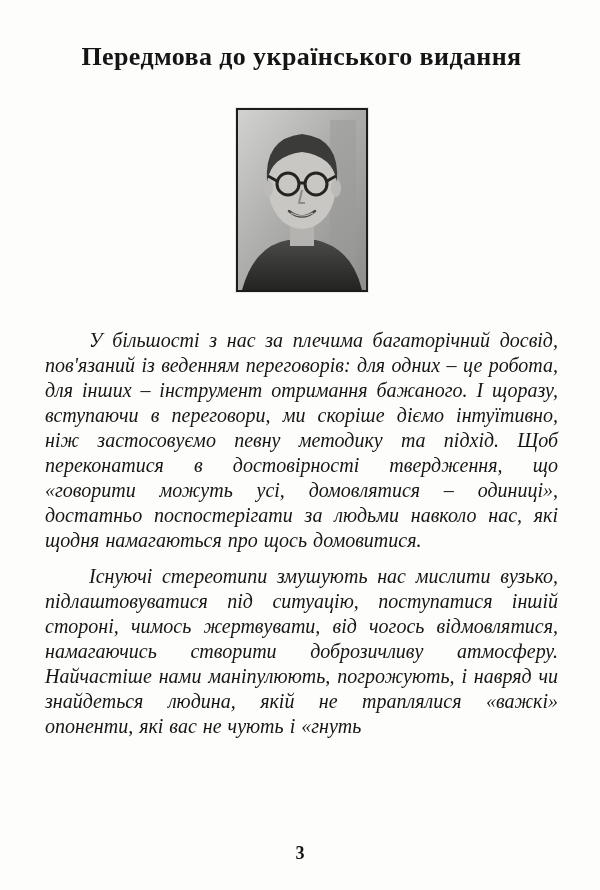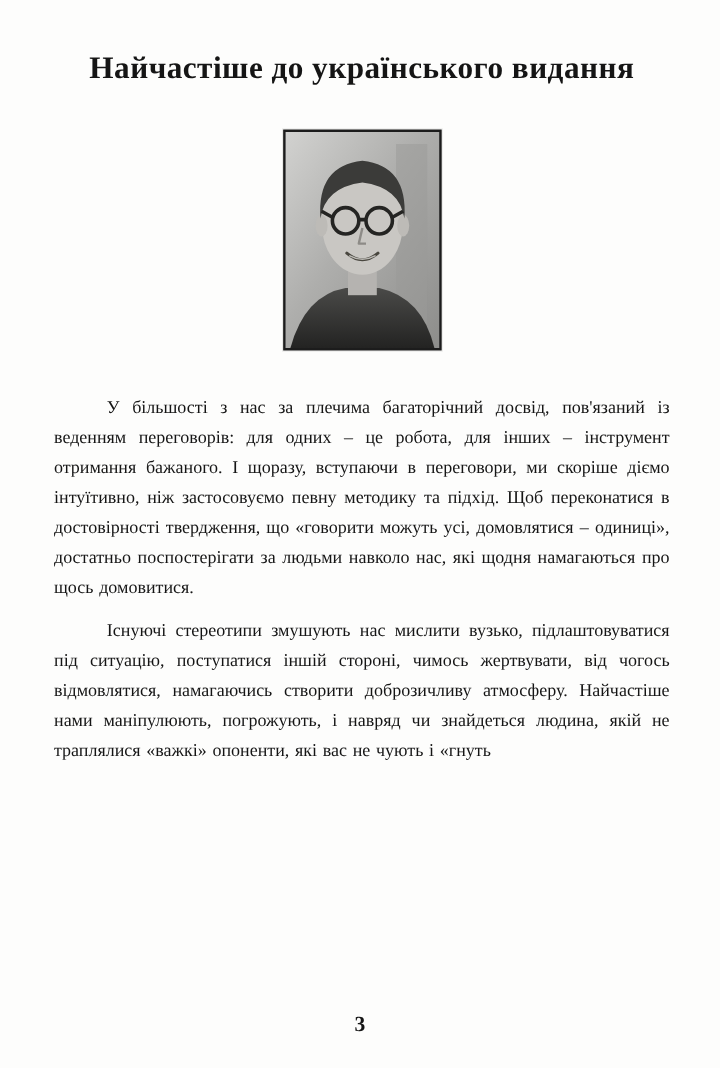--- a/index.html
+++ b/index.html
@@ -39,43 +39,44 @@
     width: 128px;
     height: 180px;
     border: 2px solid #1c1c1c;
     background: #a9a9a9;
     box-shadow: 0 0 0 1px #e8e8e6;
   }
   .photo-frame svg {
     display: block;
   }
   .body-text p {
-    font-size: 15px;
+    font-size: 20px;
     line-height: 25px;
     text-align: justify;
     margin: 0 0 11px 0;
     text-indent: 44px;
     word-spacing: 1px;
+    font-style: italic;
   }
   .page-number {
     position: absolute;
     bottom: 26px;
     left: 0;
     right: 0;
     text-align: center;
     font-size: 18px;
     font-weight: bold;
   }
 </style>
 </head>
 <body>
 
 <div class="page">
 
-  <h1 class="page-title">Найчастіше до українського видання</h1>
+  <h1 class="page-title">Передмова до українського видання</h1>
 
   <div class="photo-wrap">
     <div class="photo-frame">
       <svg viewBox="0 0 128 180" width="128" height="180" xmlns="http://www.w3.org/2000/svg" role="img">
         <defs>
           <linearGradient id="bg" x1="0" y1="0" x2="1" y2="1">
             <stop offset="0" stop-color="#d2d2d0"></stop>
             <stop offset="0.45" stop-color="#aeaeac"></stop>
             <stop offset="1" stop-color="#8d8d8b"></stop>
           </linearGradient>

